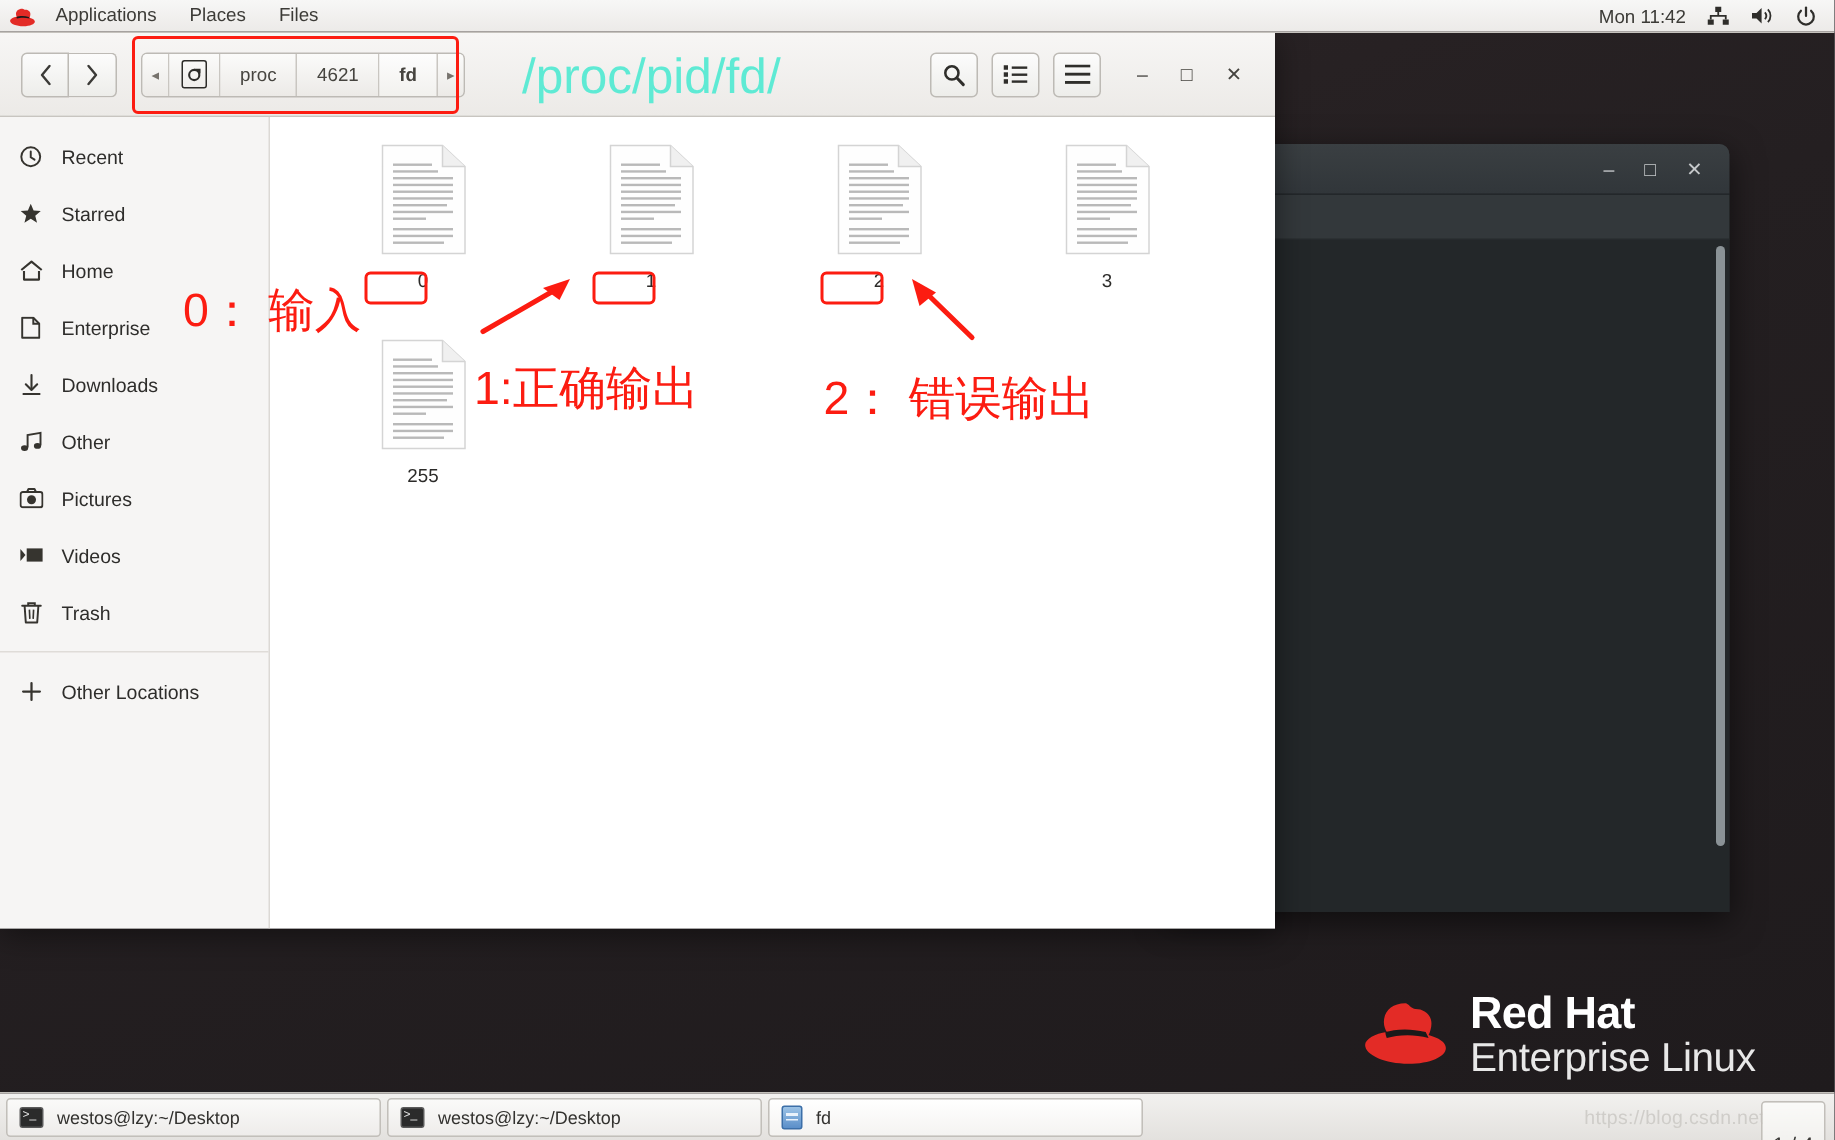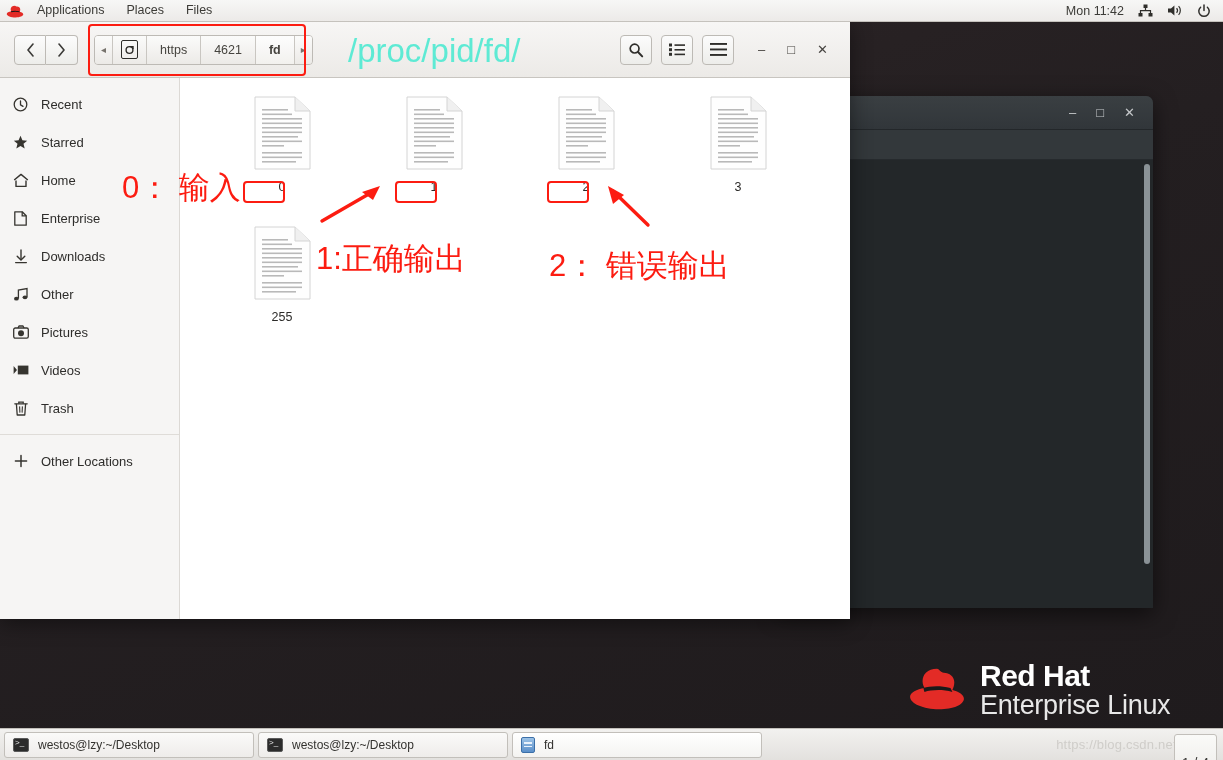--- a/index.html
+++ b/index.html
@@ -238,21 +238,21 @@
       <div class="crumbs">
         <div class="crumb arrow">◂</div>
         <div class="crumb icon-crumb">
           <div class="crumb-icon">
             <svg width="11" height="12" viewBox="0 0 11 12">
                 <circle cx="5.5" cy="6" r="3.4" fill="none" stroke="#2d2c29" stroke-width="1.4"></circle>
                 <path d="M5.5 2.6 L9 2.6 L9 5" fill="none" stroke="#2d2c29" stroke-width="1.4"></path>
               </svg>
           </div>
         </div>
-        <div class="crumb">https</div>
+        <div class="crumb">proc</div>
         <div class="crumb">4621</div>
         <div class="crumb active">fd</div>
         <div class="crumb arrow last">▸</div>
       </div>
 
       <div class="head-spacer"></div>
 
       <div class="tool-btns">
         <div class="btn tool-btn">
           <svg width="16" height="16" viewBox="0 0 16 16">
@@ -559,21 +559,21 @@
           <path d="M3.6 3.2 A5.2 5.2 0 1 0 10.4 3.2" fill="none" stroke="#2f2e2b" stroke-width="1.5" stroke-linecap="round"></path>
         </svg>
       </span>
     </div>
   </div>
 
   <div class="anno rbox" style="left:88px; top:24px; width:218px; height:52px;"></div>
 
   <div class="anno anno-title" style="left:348px; top:32px;">/proc/pid/fd/</div>
 
-  <div class="anno anno-text" style="left:122px; top:172px;">0： 输入</div>
+  <div class="anno anno-text" style="left:122px; top:191px;">0： 输入</div>
 
   <div class="anno rbox" style="left:243px; top:181px; width:42px; height:22px;"></div>
 
   <div class="anno rbox" style="left:395px; top:181px; width:42px; height:22px;"></div>
 
   <div class="anno rbox" style="left:547px; top:181px; width:42px; height:22px;"></div>
 
   <svg class="anno" style="left:318px; top:183px;" width="70" height="42" viewBox="0 0 70 42">
     <path d="M4 38 L56 8" stroke="#fc1c11" stroke-width="3.4" stroke-linecap="round"></path>
     <path d="M62 3 L44 9 L55 17 Z" fill="#fc1c11"></path>

